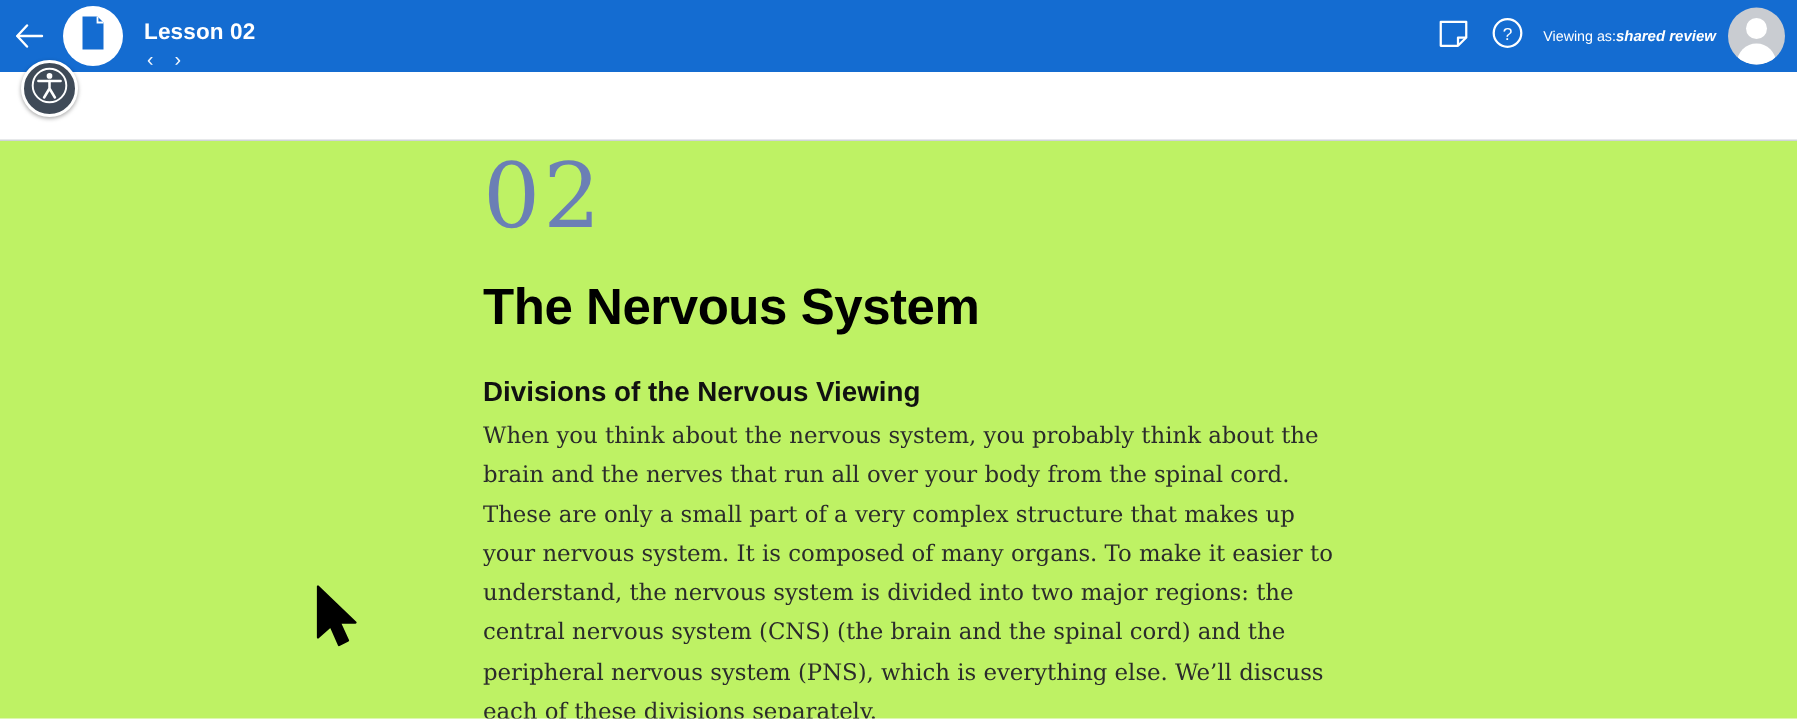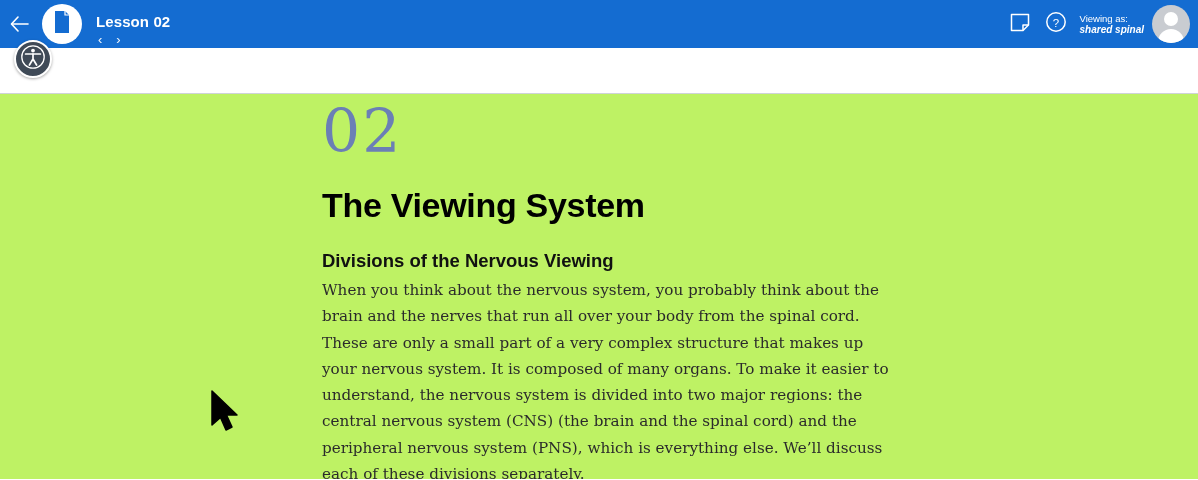--- a/index.html
+++ b/index.html
@@ -97,21 +97,21 @@
   .icon-btn {
     width: 36px;
     height: 48px;
     display: flex;
     align-items: center;
     justify-content: center;
     cursor: pointer;
   }
   .viewing-as {
     display: flex;
-    flex-direction: column;
+    flex-direction: row;
     justify-content: space-between;
     margin: 0 8px 0 6px;
     line-height: 11px;
   }
   .viewing-as .va-label {
     font-size: 9.5px;
     color: #ffffff;
   }
   .viewing-as .va-value {
     font-size: 10px;
@@ -269,21 +269,21 @@
     <div class="icon-btn">
       <span>
         <svg width="22" height="22" viewBox="0 0 22 22">
           <circle cx="11" cy="11" r="9.2" fill="none" stroke="#ffffff" stroke-width="1.5"></circle>
           <text x="11" y="15.5" font-size="11.5" font-family="Liberation Sans, sans-serif" fill="#ffffff" text-anchor="middle">?</text>
         </svg>
       </span>
     </div>
     <div class="viewing-as">
       <span class="va-label">Viewing as:</span>
-      <span class="va-value">shared spinal</span>
+      <span class="va-value">shared review</span>
     </div>
     <div class="avatar">
       <div class="head"></div>
       <div class="body"></div>
     </div>
   </div>
 </div>
 
 <div class="toolbar">
   <div class="a11y-btn">
@@ -294,21 +294,21 @@
         <path d="M5.6 10 H20.4" stroke="#ffffff" stroke-width="1.7" stroke-linecap="round"></path>
         <path d="M13 10 V15 M13 15 L9.4 21 M13 15 L16.6 21" stroke="#ffffff" stroke-width="1.7" stroke-linecap="round" fill="none"></path>
       </svg>
     </span>
   </div>
 </div>
 
 <div class="content">
   <div class="page">
     <div class="chapter-number">02</div>
-    <div class="page-h1">The Viewing System</div>
+    <div class="page-h1">The Nervous System</div>
     <div class="page-h2">Divisions of the Nervous Viewing</div>
     <div class="body-text">When you think about the nervous system, you probably think about the brain and the nerves that run all over your body from the spinal cord. These are only a small part of a very complex structure that makes up your nervous system. It is composed of many organs. To make it easier to understand, the nervous system is divided into two major regions: the central nervous system (CNS) (the brain and the spinal cord) and the peripheral nervous system (PNS), which is everything else. We’ll discuss each of these divisions separately.</div>
 
   </div>
 
   <div class="cursor">
     <svg width="36" height="46" viewBox="0 0 36 46">
       <path d="M2 2 L2 36 L10.5 28.5 L16 41 L22 38 L16.5 26 L27 26 Z" fill="#000000" stroke="#000000" stroke-width="1.5" stroke-linejoin="round"></path>
     </svg>
   </div>

